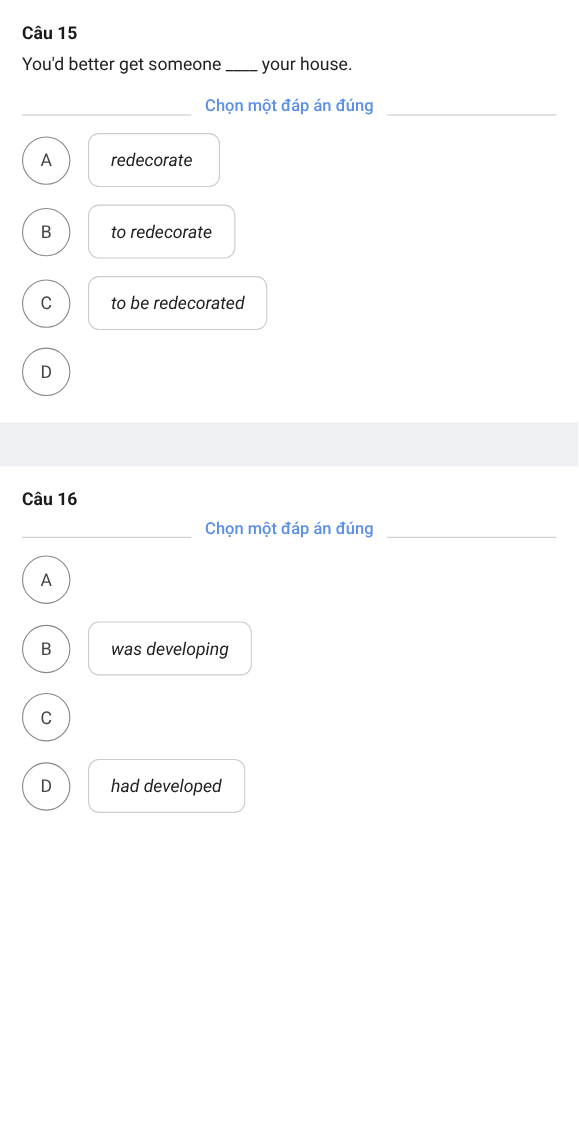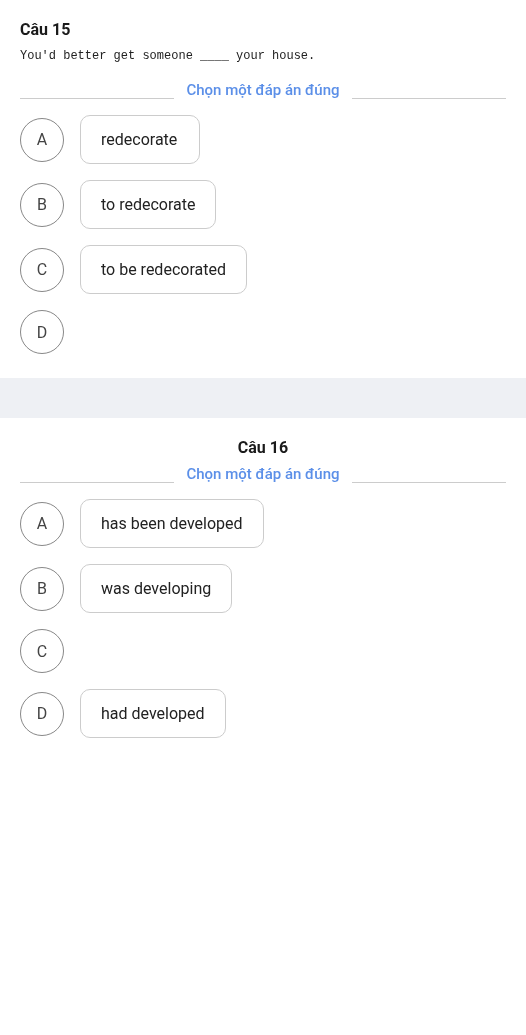--- a/index.html
+++ b/index.html
@@ -21,25 +21,24 @@
       padding: 20px 20px 0 20px;
     }
 
     .question-title {
       font-size: 16px;
       font-weight: 700;
       margin-bottom: 8px;
     }
 
     .question-text {
-      font-size: 12px;
+      font-size: 16px;
       color: #222;
       margin-bottom: 16px;
       line-height: 1.5;
-      font-family: Liberation Mono, monospace;
     }
 
     .divider-row {
       display: flex;
       align-items: flex-end;
       margin: 0 20px 16px 20px;
     }
 
     .divider-line {
       flex: 1;
@@ -84,31 +83,31 @@
     }
 
     .option-box {
       border: 1.5px solid #cccccc;
       border-radius: 10px;
       padding: 14px 20px;
       font-size: 16px;
       color: #222;
       background: #fff;
       min-width: 120px;
+      font-style: italic;
     }
 
     .section-separator {
       height: 40px;
       background: #eef0f4;
       margin-top: 24px;
     }
 
     .question-block-2 {
       padding: 20px 20px 0 20px;
-      text-align: center;
     }
   </style>
 </head>
 <body>
 
 <div class="question-block">
   <div class="question-title">Câu 15</div>
   <div class="question-text">You'd better get someone ____ your house.</div>
 </div>
 
@@ -144,21 +143,20 @@
 
 <div class="divider-row">
   <div class="divider-line"></div>
   <span class="divider-label">Chọn một đáp án đúng</span>
   <div class="divider-line"></div>
 </div>
 
 <div class="options-list">
   <div class="option-item">
     <div class="option-circle">A</div>
-    <div class="option-box">has been developed</div>
   </div>
   <div class="option-item">
     <div class="option-circle">B</div>
     <div class="option-box">was developing</div>
   </div>
   <div class="option-item">
     <div class="option-circle">C</div>
   </div>
   <div class="option-item">
     <div class="option-circle">D</div>

